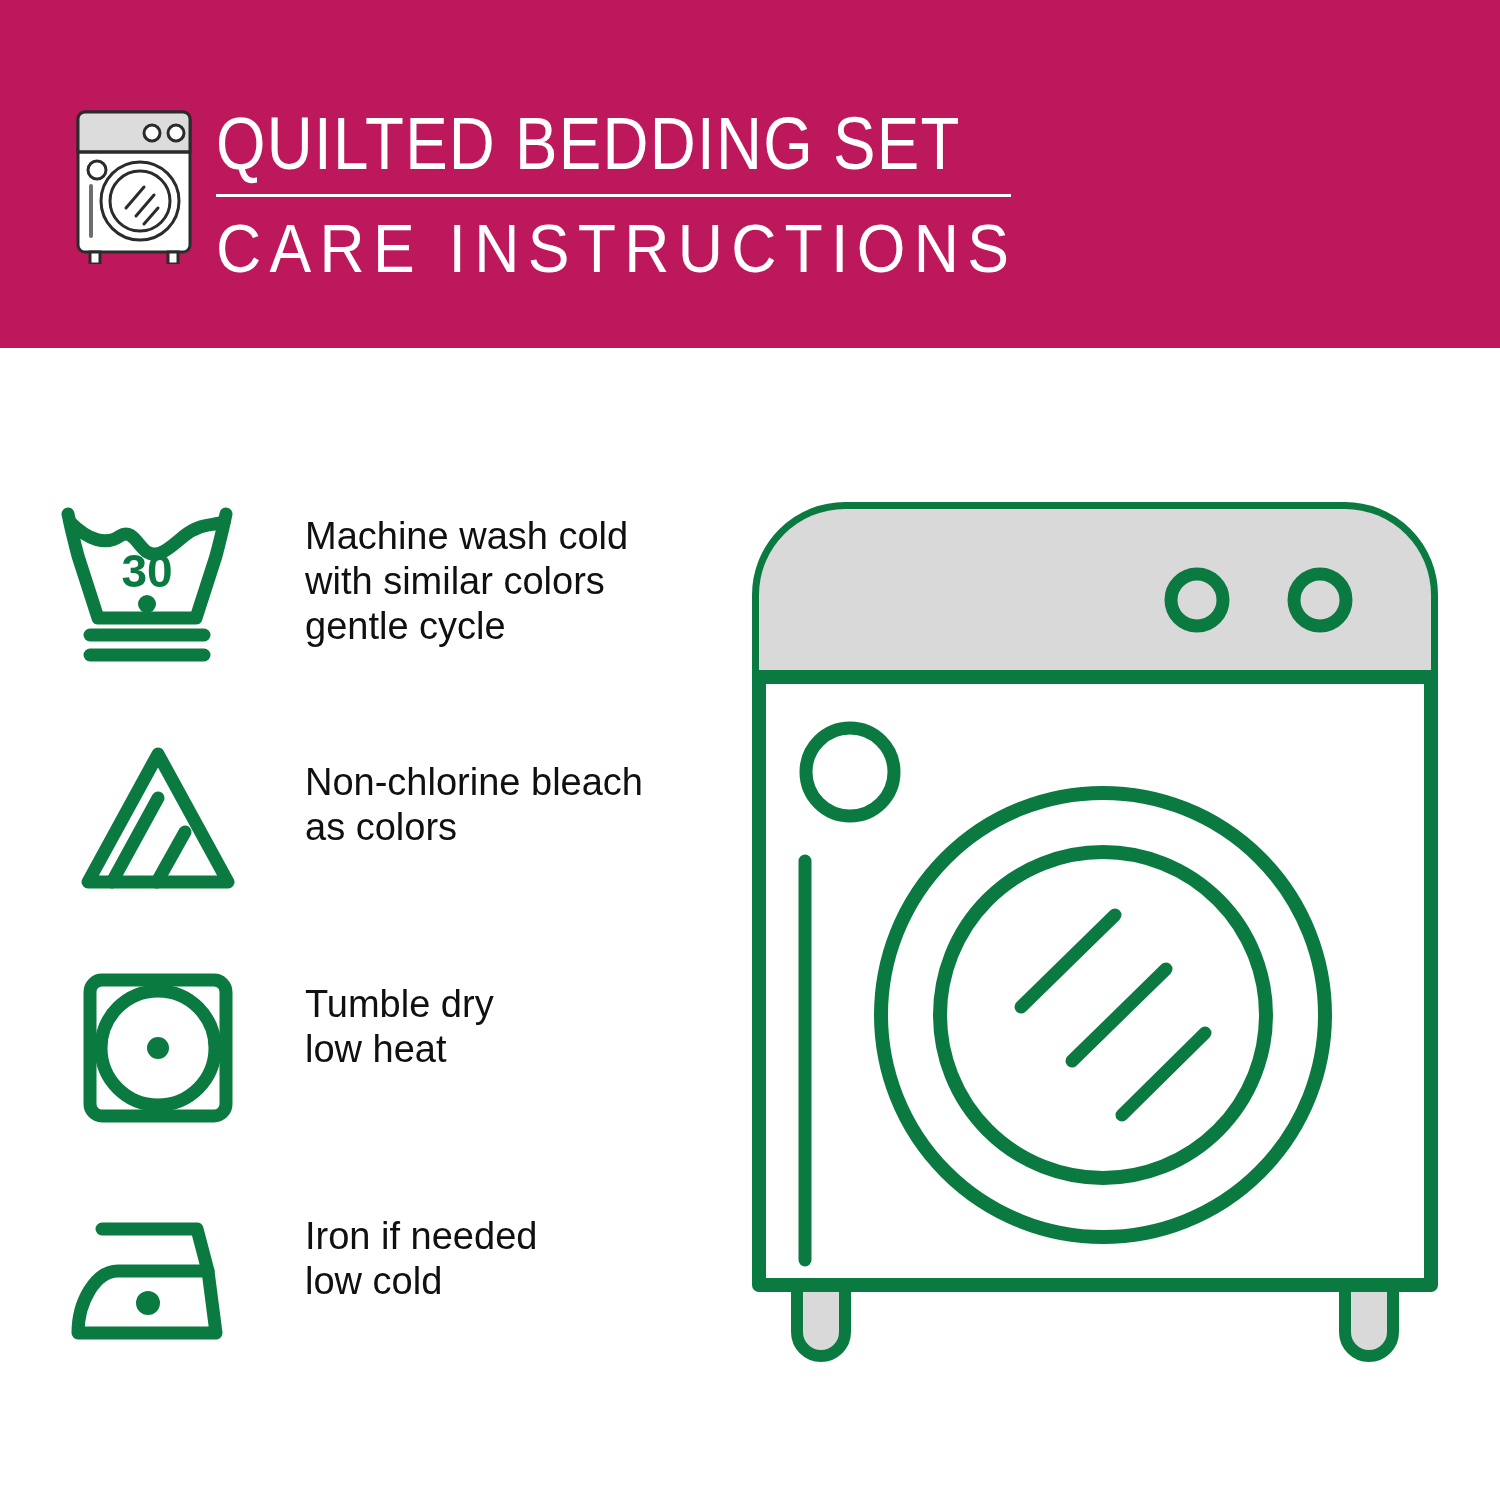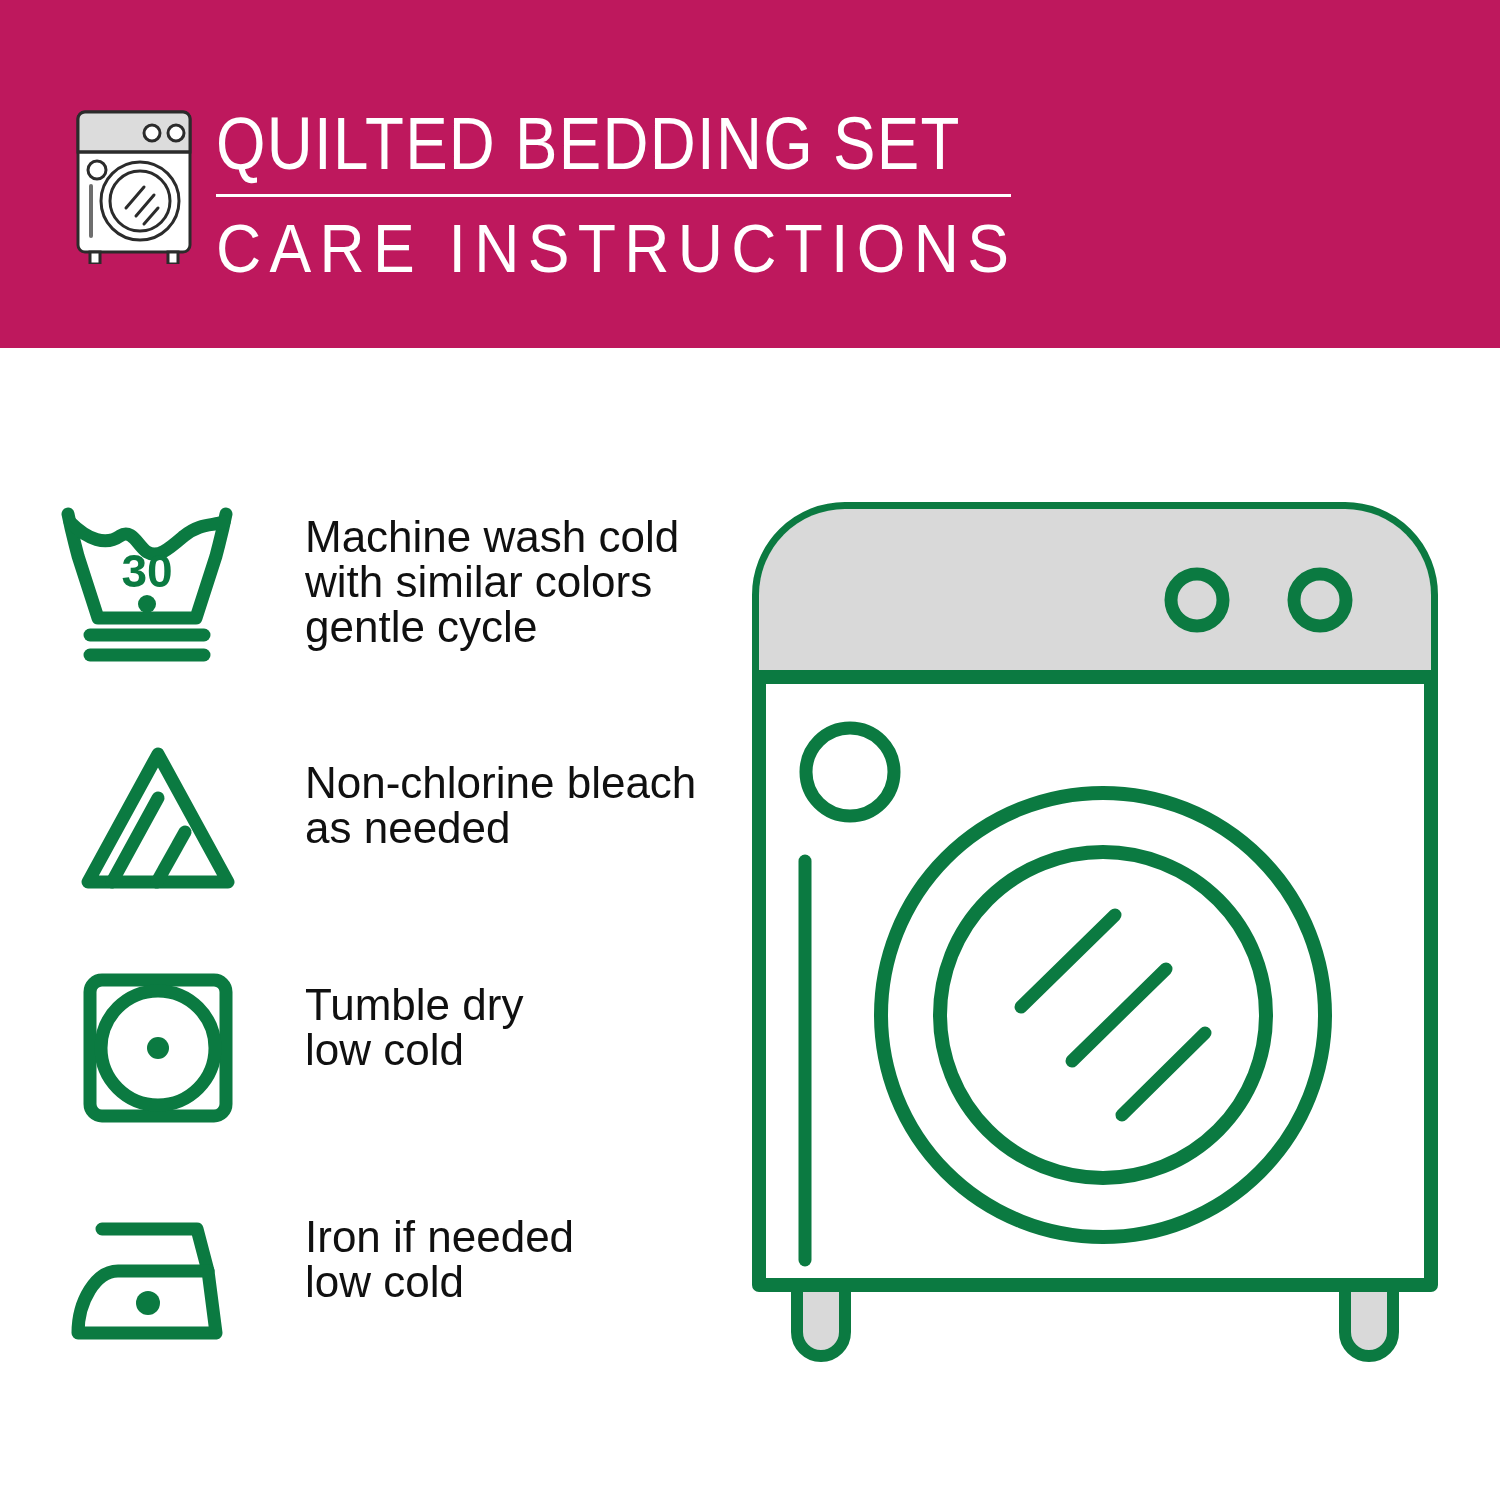--- a/index.html
+++ b/index.html
@@ -56,21 +56,21 @@
   .care-row{
     position:relative;
     height:230px;
   }
   .care-icon{
     position:absolute;left:58px;top:0;width:185px;height:165px;
   }
   .care-text{
     position:absolute;left:305px;
     color:#101010;
-    font-size:44px;
+    font-size:38px;
     line-height:45px;
     font-weight:400;
     letter-spacing:0px;
     white-space:pre-line;
   }
   .row1 .care-text{top:14px;}
   .row2 .care-text{top:30px;}
   .row3 .care-text{top:22px;}
   .row4 .care-text{top:24px;}
 
@@ -159,33 +159,33 @@
       <div class="care-icon">
         <svg width="185" height="165" viewBox="0 0 185 165" xmlns="http://www.w3.org/2000/svg">
           <g fill="none" stroke="#0b7a41" stroke-width="13" stroke-linecap="round" stroke-linejoin="round">
             <path d="M90 14 L 160 142 L 20 142 Z"></path>
             <line x1="90" y1="58" x2="44" y2="142"></line>
             <line x1="117" y1="92" x2="89" y2="142"></line>
           </g>
         </svg>
       </div>
       <div class="care-text">Non-chlorine bleach
-as needed</div>
+as colors</div>
     </div>
 
     <div class="care-row row3">
       <div class="care-icon">
         <svg width="160" height="160" viewBox="0 0 160 160" xmlns="http://www.w3.org/2000/svg">
           <rect x="12" y="12" width="136" height="136" rx="12" fill="none" stroke="#0b7a41" stroke-width="13"></rect>
           <circle cx="80" cy="80" r="57" fill="none" stroke="#0b7a41" stroke-width="13"></circle>
           <circle cx="80" cy="80" r="11" fill="#0b7a41"></circle>
         </svg>
       </div>
       <div class="care-text">Tumble dry
-low cold</div>
+low heat</div>
     </div>
 
     <div class="care-row row4">
       <div class="care-icon">
         <svg width="190" height="140" viewBox="0 0 190 140" xmlns="http://www.w3.org/2000/svg">
           <g fill="none" stroke="#0b7a41" stroke-width="13" stroke-linecap="round" stroke-linejoin="round">
 
             <path d="M40 14 L 135 14 L 146 56"></path>
 
             <path d="M146 56 L 154 118 L 16 118 C 16 86, 34 56, 56 56 Z"></path>

